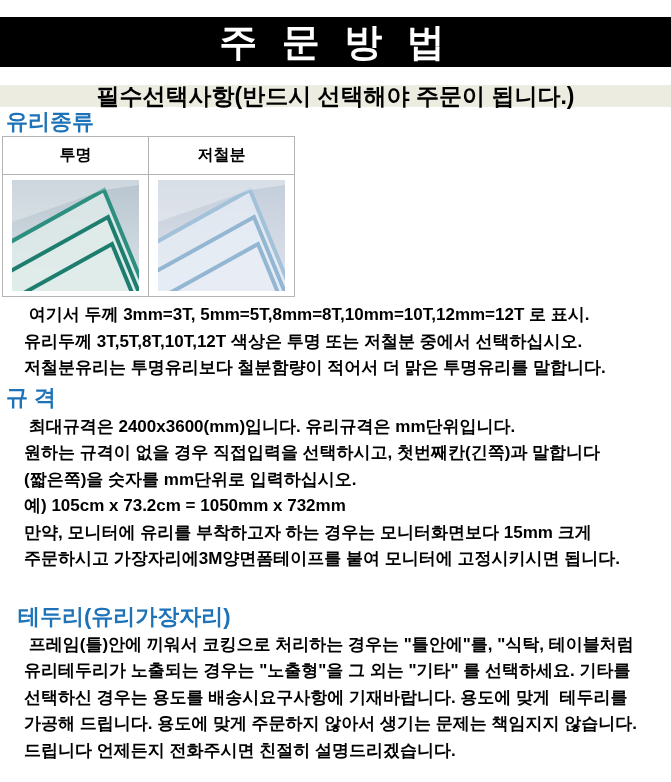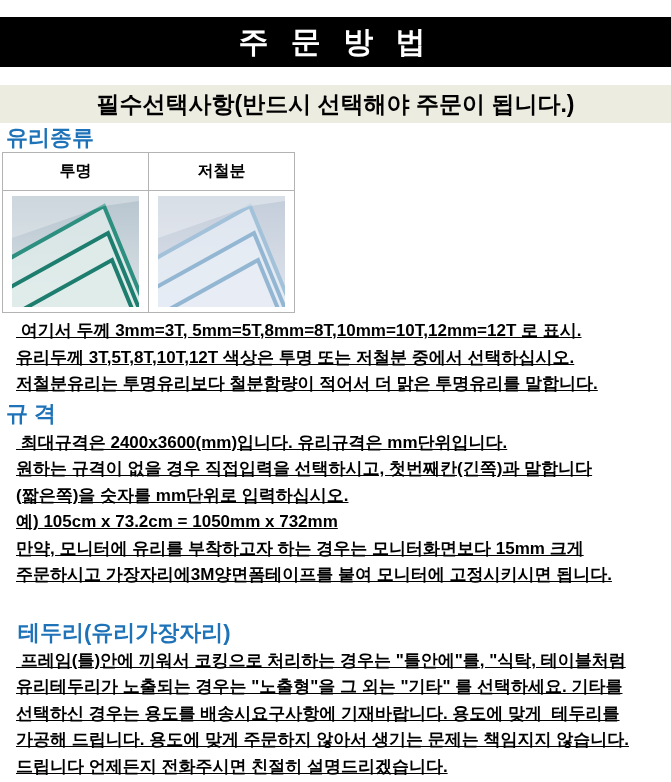--- a/index.html
+++ b/index.html
@@ -5,25 +5,25 @@
   html,body{margin:0;padding:0;background:#ffffff;}
   body{
     width:671px;height:782px;overflow:hidden;
     font-family:"Liberation Sans","DejaVu Sans",sans-serif;
     -webkit-font-smoothing:antialiased;
   }
   .page{width:671px;height:782px;position:relative;background:#fff;}
 
   .title-bar{
     margin-top:17px;height:50px;background:#000000;color:#ffffff;
-    font-size:30px;font-weight:bold;letter-spacing:7px;
+    font-size:38px;font-weight:bold;letter-spacing:7px;
     display:flex;align-items:center;justify-content:center;
   }
   .notice{
-    margin-top:18px;height:38px;background:#edece1;color:#000000;
+    margin-top:18px;height:22px;background:#edece1;color:#000000;
     font-size:23px;font-weight:bold;
     display:flex;align-items:center;justify-content:center;
     white-space:pre;
   }
   .heading{
     color:#1e73b8;font-size:22px;font-weight:bold;line-height:24px;
     margin:3px 0 0 6px;white-space:pre;
   }
   .heading.h-size{margin-top:3px;line-height:26px;}
   .heading.h-edge{margin-top:31px;line-height:26px;padding-left:12px;}
@@ -34,21 +34,21 @@
   table.glass-table th{
     width:133px;height:25px;border:1px solid #b3b3b3;background:#ffffff;
     font-size:16px;font-weight:bold;color:#000;text-align:center;padding:6px;
   }
   table.glass-table td{
     width:133px;height:117px;border:1px solid #b3b3b3;background:#ffffff;
     padding:2px;vertical-align:middle;text-align:center;
   }
   .glass-img{display:block;margin:0 auto;}
 
-  .para{margin:5px 4px 0 0;padding-left:16px;text-decoration:underline;}
+  .para{margin:5px 4px 0 0;padding-left:24px;}
   .para.p-size{margin-top:3px;}
   .para.p-edge{margin-top:2px;}
   .line{
     font-size:17px;font-weight:bold;color:#000000;line-height:26.5px;
     white-space:pre;letter-spacing:0;
   }
 </style>
 </head>
 <body>
 

